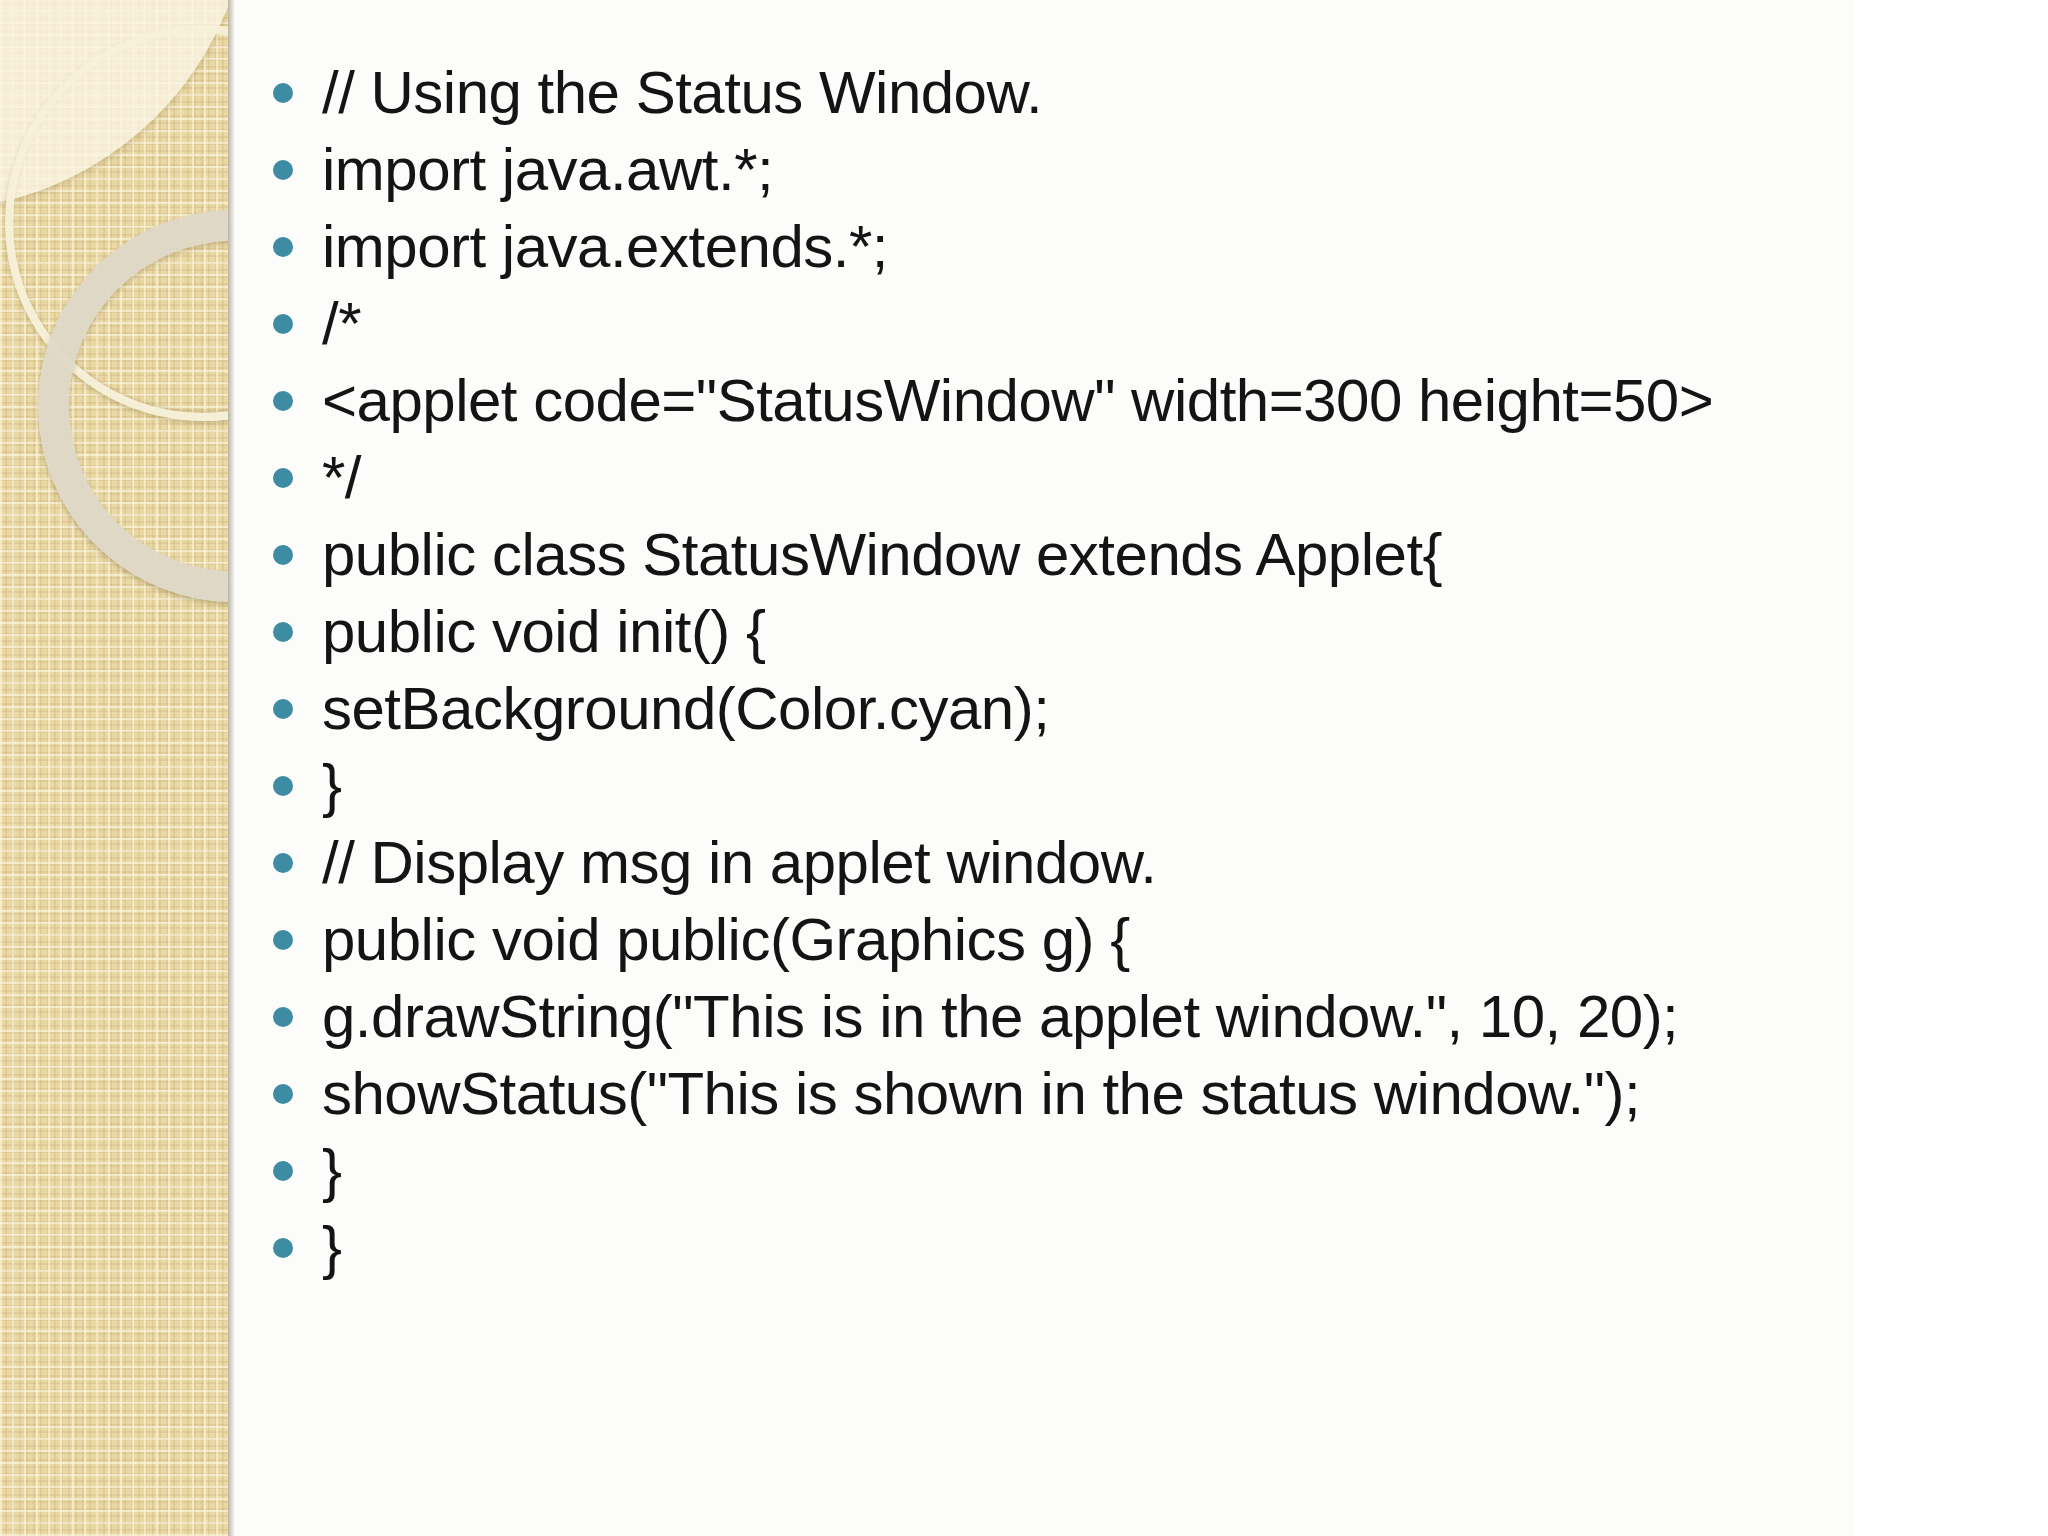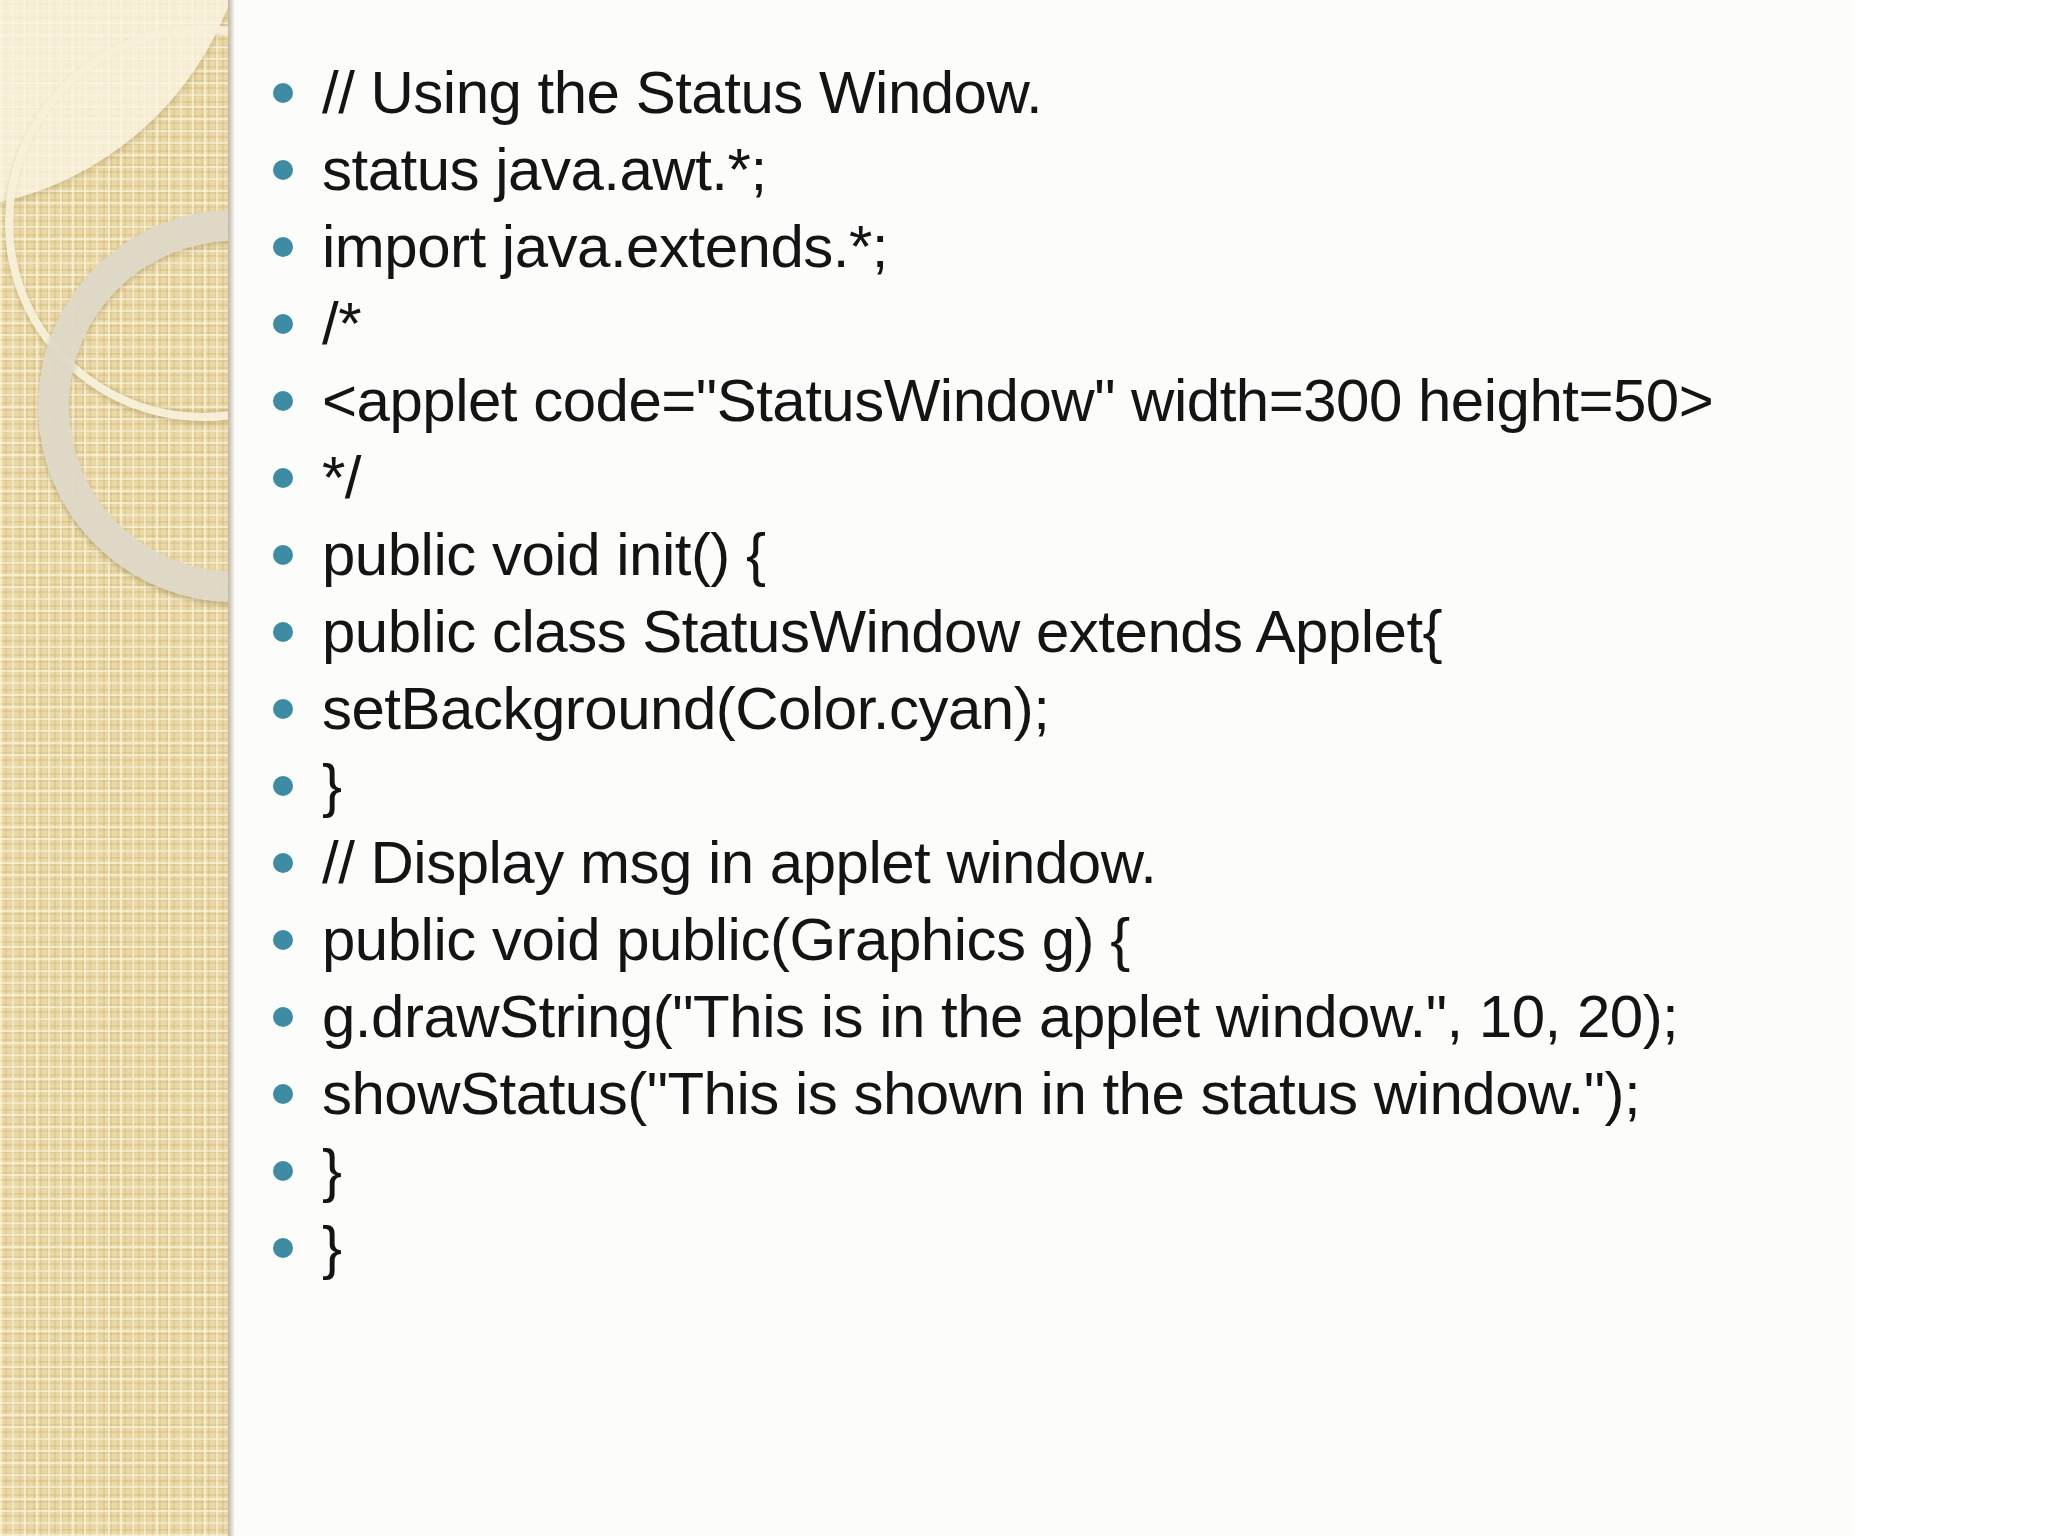--- a/index.html
+++ b/index.html
@@ -105,45 +105,45 @@
   <div class="edge"></div>
 
   <ul class="code-list">
 
   <li class="code-line">
       <span class="bullet"></span>
       <span class="code-text">// Using the Status Window.</span>
     </li>
       <li class="code-line">
       <span class="bullet"></span>
-      <span class="code-text">status java.awt.*;</span>
+      <span class="code-text">import java.awt.*;</span>
     </li>
       <li class="code-line">
       <span class="bullet"></span>
       <span class="code-text">import java.extends.*;</span>
     </li>
       <li class="code-line">
       <span class="bullet"></span>
       <span class="code-text">/*</span>
     </li>
       <li class="code-line">
       <span class="bullet"></span>
       <span class="code-text">&lt;applet code="StatusWindow" width=300 height=50&gt;</span>
     </li>
       <li class="code-line">
       <span class="bullet"></span>
       <span class="code-text">*/</span>
     </li>
       <li class="code-line">
       <span class="bullet"></span>
-      <span class="code-text">public void init() {</span>
+      <span class="code-text">public class StatusWindow extends Applet{</span>
     </li>
       <li class="code-line">
       <span class="bullet"></span>
-      <span class="code-text">public class StatusWindow extends Applet{</span>
+      <span class="code-text">public void init() {</span>
     </li>
       <li class="code-line">
       <span class="bullet"></span>
       <span class="code-text">setBackground(Color.cyan);</span>
     </li>
       <li class="code-line">
       <span class="bullet"></span>
       <span class="code-text">}</span>
     </li>
       <li class="code-line">

